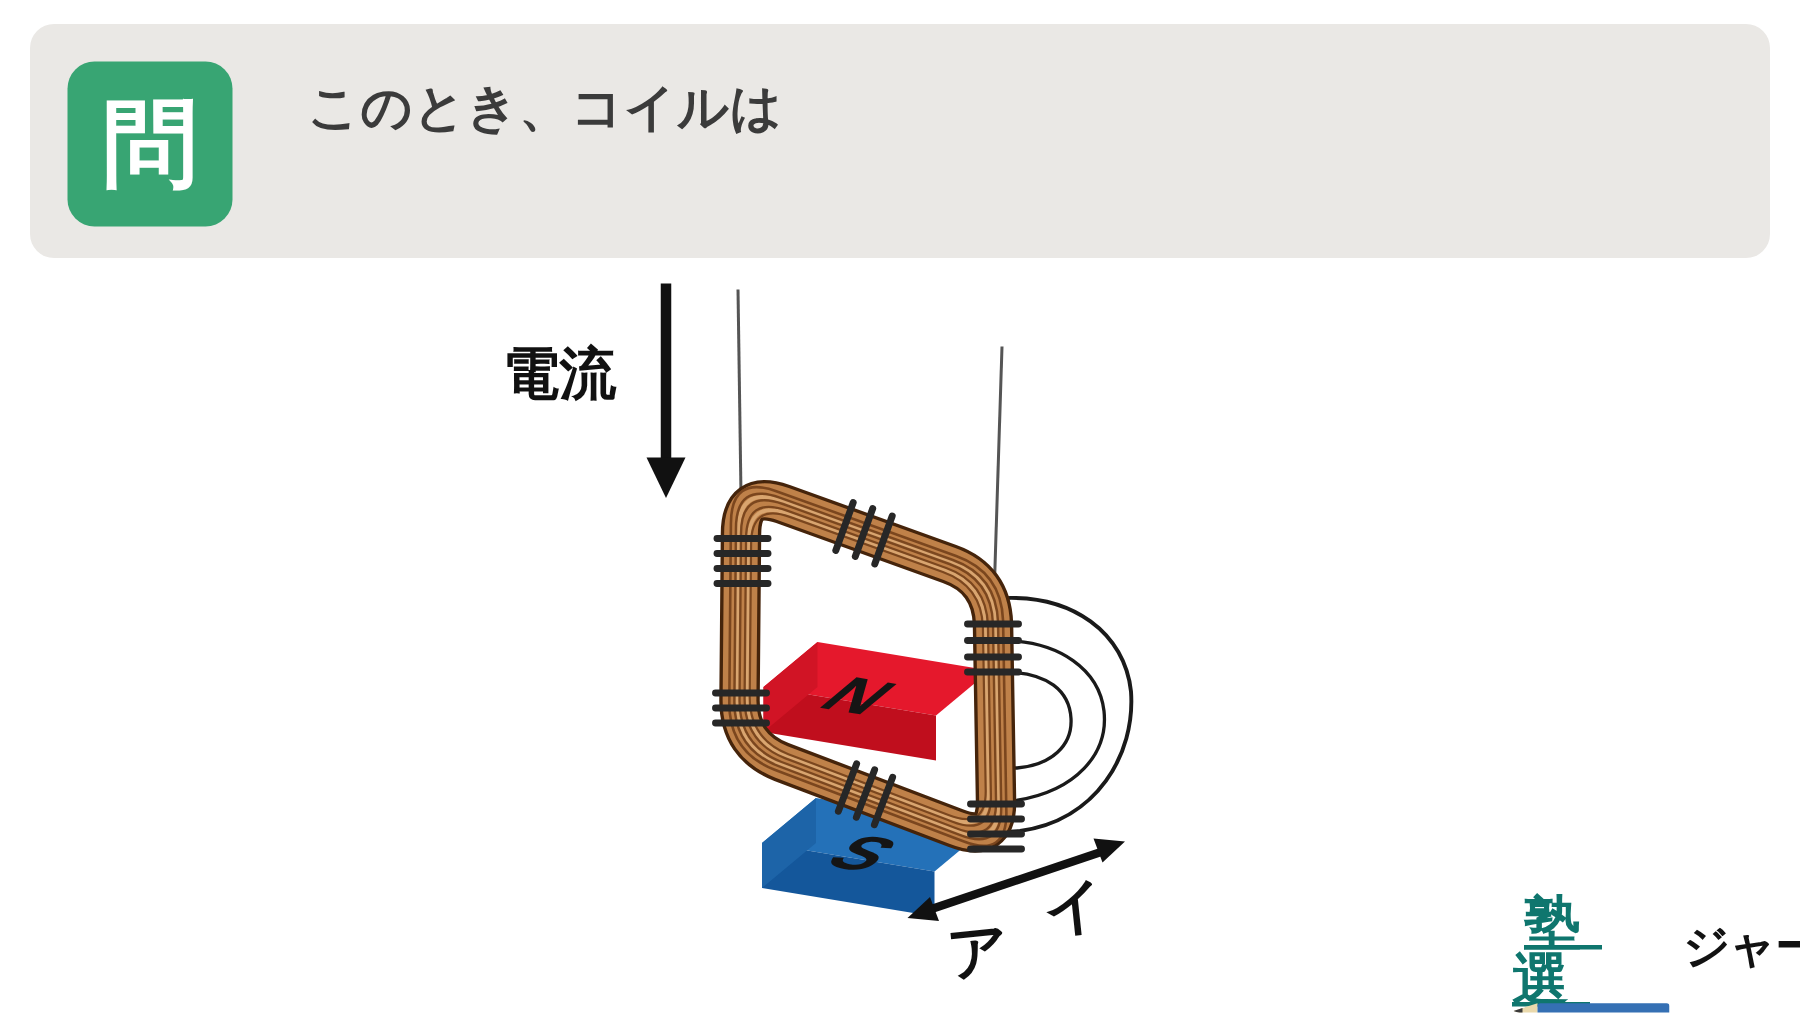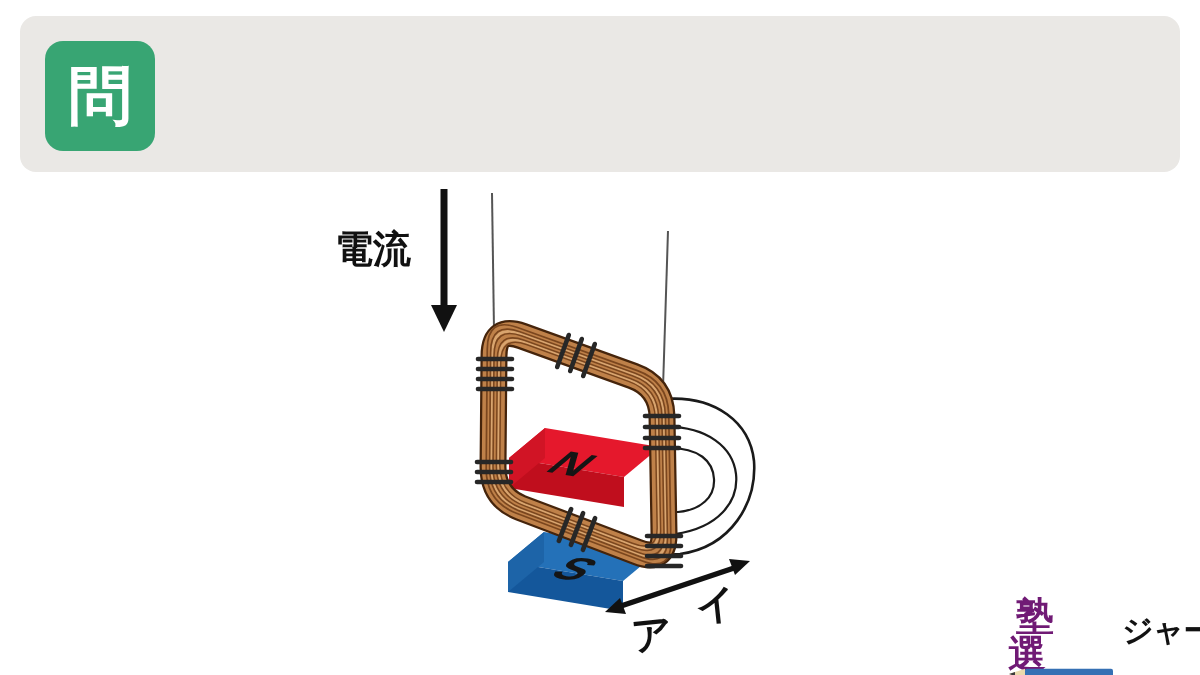--- a/index.html
+++ b/index.html
@@ -44,34 +44,35 @@
 
   .coil-outline{stroke:#45240B;stroke-width:27;fill:none;stroke-linejoin:round;}
   .coil-copper{stroke:#BF8149;stroke-width:22.5;fill:none;}
   .coil-hi{stroke:#DCA873;stroke-width:2.6;fill:none;opacity:.9;}
   .coil-strand{stroke:#6F3C16;stroke-width:1.6;fill:none;opacity:.85;}
   .band{stroke:#272727;stroke-width:4.6;stroke-linecap:round;}
 
   
   .logo{position:absolute;left:1008px;top:597px;display:flex;align-items:flex-start;gap:8px;}
   .logo-left{display:flex;flex-direction:column;align-items:center;width:106px;}
-  .logo-brand{font-size:38px;font-weight:900;color:#701a75;letter-spacing:14px;line-height:1;text-indent:8px;}
+  .logo-brand{font-size:38px;font-weight:900;color:#0f766e;letter-spacing:14px;line-height:1;text-indent:8px;text-decoration:underline;}
   .logo-pencil{margin-top:-5px;}
   .logo-suffix{font-size:31px;font-weight:900;color:#121212;margin-top:13px;letter-spacing:-1px;white-space:nowrap;}
 </style>
 </head>
 <body>
 
 <div class="stage">
 
   <div class="q-panel">
     <div class="q-badge">
       <span>問</span>
     </div>
     <div class="q-text">
+      <div>このとき、コイルは</div>
     </div>
   </div>
 
   <svg class="diagram" viewBox="0 0 1200 675">
     <defs>
       <path id="coil-path" d="M 522,336 L 633,376 Q 661,386 662,416 L 664,533 Q 665,563 637,552 L 521,508 Q 493,497 493,467 L 494,356 Q 494,326 522,336 Z"></path>
     </defs>
 
     <line class="wire" x1="492" y1="193" x2="494" y2="330"></line>
     <line class="wire" x1="668" y1="231" x2="663" y2="388"></line>

